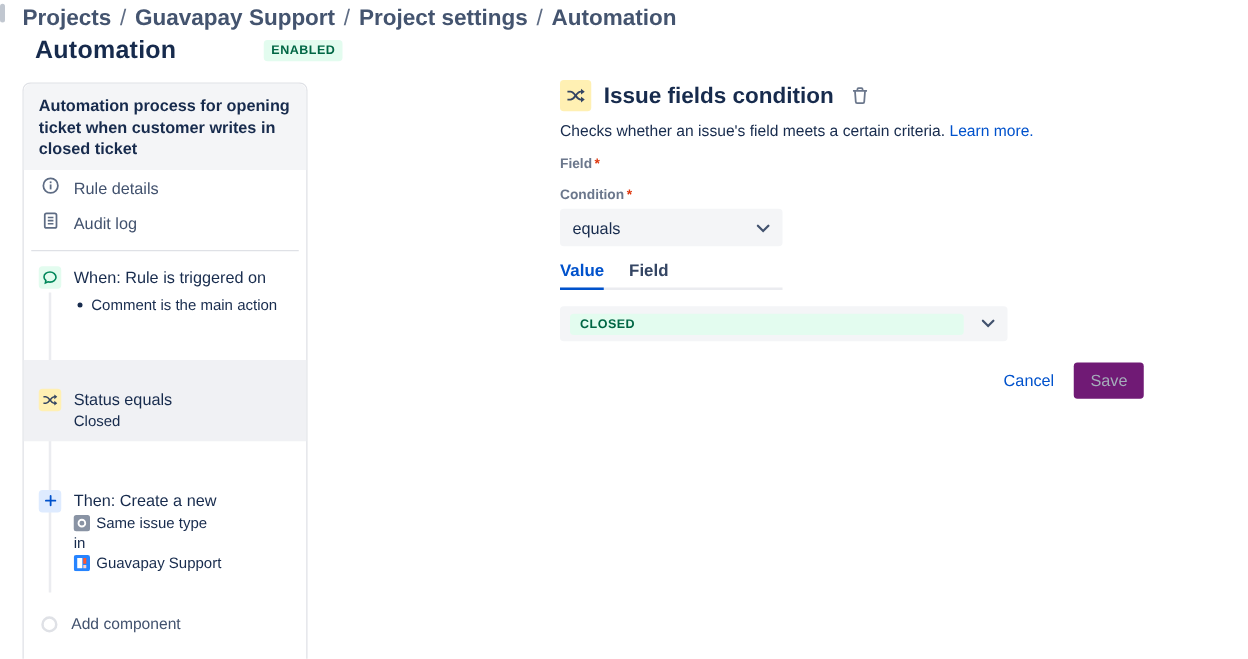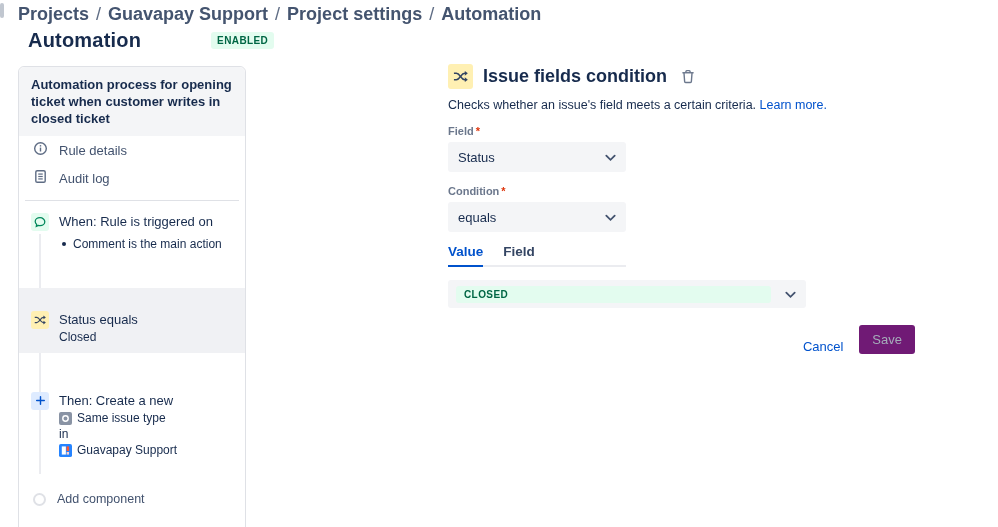--- a/index.html
+++ b/index.html
@@ -61,21 +61,21 @@
   .panel-desc { margin-top:9px; font-size:12.5px; color:#172b4d; }
   .panel-desc a { color:#0052cc; }
   .field-label { margin-top:13px; font-size:11px; font-weight:600; color:#6b778c; }
   .field-label .req { color:#de350b; margin-left:2px; }
   .select { margin-top:5px; width:178px; height:30px; background:#f4f5f7; border-radius:3px; display:flex; align-items:center; justify-content:space-between; padding:0 10px; font-size:13px; color:#172b4d; cursor:pointer; }
   .tabs { margin-top:12px; width:178px; display:flex; gap:20px; border-bottom:2px solid #ebecf0; }
   .tab { font-size:13.5px; font-weight:600; padding-bottom:6px; cursor:pointer; color:#344563; border-bottom:2px solid transparent; margin-bottom:-2px; }
   .tab.active { color:#0052cc; border-bottom-color:#0052cc; }
   .select-wide { margin-top:13px; width:358px; height:28px; background:#f4f5f7; border-radius:3px; display:flex; align-items:center; padding:0 10px 0 8px; cursor:pointer; }
   .lozenge { flex:1; background:#e3fcef; color:#006644; font-size:10px; font-weight:700; letter-spacing:0.4px; border-radius:3px; padding:3px 8px; margin-right:14px; }
-  .actions { margin-top:17px; display:flex; justify-content:flex-end; align-items:flex-end; gap:16px; }
+  .actions { margin-top:17px; display:flex; justify-content:flex-end; align-items:center; gap:16px; }
   .cancel-link { font-size:13px; font-weight:500; color:#0052cc; background:none; border:none; cursor:pointer; }
   .save-btn { font-size:13px; font-weight:500; color:#a5adba; background:#701a75; border:none; border-radius:3px; padding:7px 13px; cursor:default; }
 </style>
 </head>
 <body>
 
 <div class="scroll-sliver"></div>
 
 <nav class="breadcrumb">
   <a>Projects</a>
@@ -213,28 +213,20 @@
   </div>
 
   <p class="panel-desc">
     <span>Checks whether an issue's field meets a certain criteria.</span>
     <a>Learn more.</a>
   </p>
 
   <div class="field-label">
     <span>Field</span><span class="req">*</span>
   </div>
-  <div class="select">
-    <span>Status</span>
-    <span>
-      <svg width="11" height="8" viewBox="0 0 11 8">
-          <path d="M1.3 1.6l4.2 4.2 4.2-4.2" fill="none" stroke="#42526e" stroke-width="1.8" stroke-linecap="round"></path>
-        </svg>
-    </span>
-  </div>
 
   <div class="field-label">
     <span>Condition</span><span class="req">*</span>
   </div>
   <div class="select">
     <span>equals</span>
     <span>
       <svg width="11" height="8" viewBox="0 0 11 8">
           <path d="M1.3 1.6l4.2 4.2 4.2-4.2" fill="none" stroke="#42526e" stroke-width="1.8" stroke-linecap="round"></path>
         </svg>

